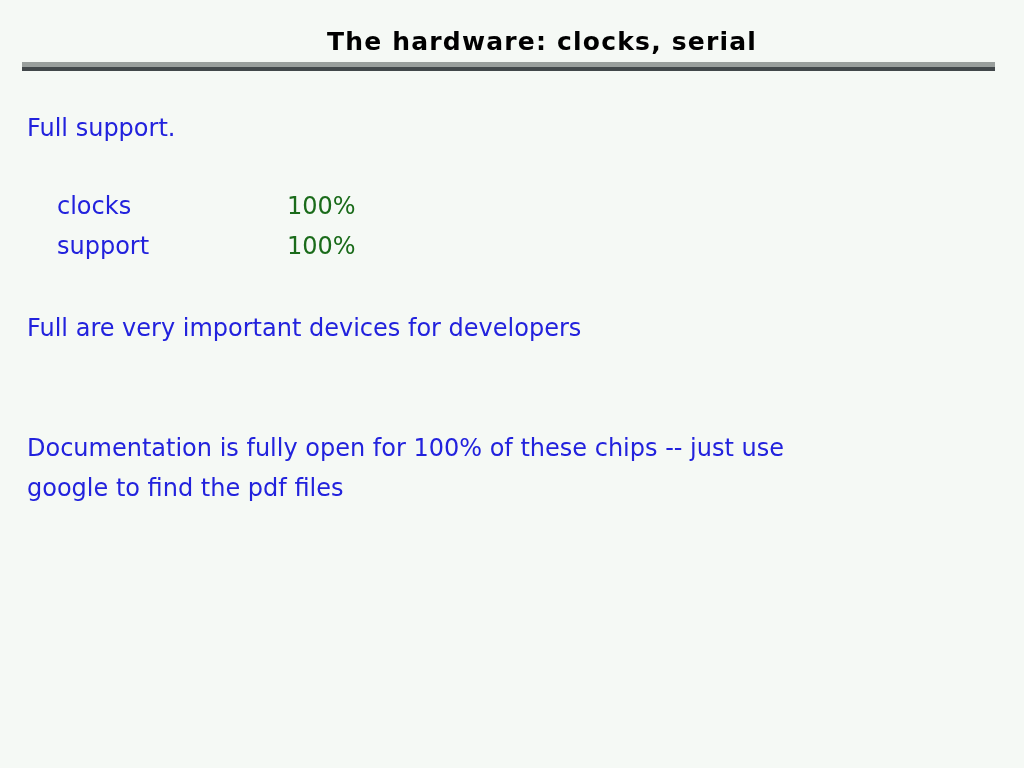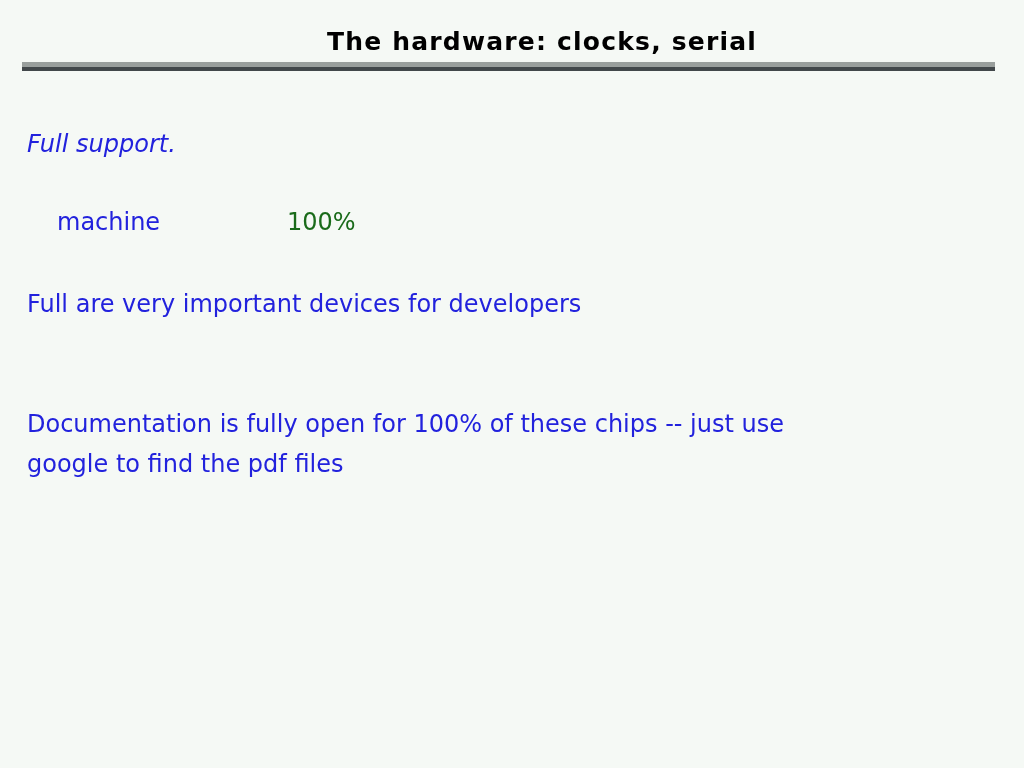--- a/index.html
+++ b/index.html
@@ -72,22 +72,21 @@
 
   .para {
     color: #2222dd;
     font-family: "DejaVu Sans", sans-serif;
     font-size: 24px;
     line-height: 40px;
     white-space: pre-wrap;
   }
 
   .para.lead {
-    margin: 16px 0 0 0;
-    font-style: italic;
+    margin: 0 0 0 0;
   }
 
   
   .support-table {
     margin-top: 38px;
     margin-left: 30px;
     border-collapse: collapse;
   }
   .support-table td {
     padding: 0;
@@ -122,21 +121,25 @@
     <div class="rule-bottom"></div>
   </div>
 
   <div class="body-area">
 
     <div class="para lead">Full support.</div>
 
     <table class="support-table">
       <tbody>
         <tr>
-          <td class="device-name">machine</td>
+          <td class="device-name">clocks</td>
+          <td class="device-value">100%</td>
+        </tr>
+        <tr>
+          <td class="device-name">support</td>
           <td class="device-value">100%</td>
         </tr>
       </tbody>
     </table>
 
     <div class="gap-lg"></div>
 
     <div class="para">Full are very important devices for developers</div>
 
     <div class="gap-md"></div>

